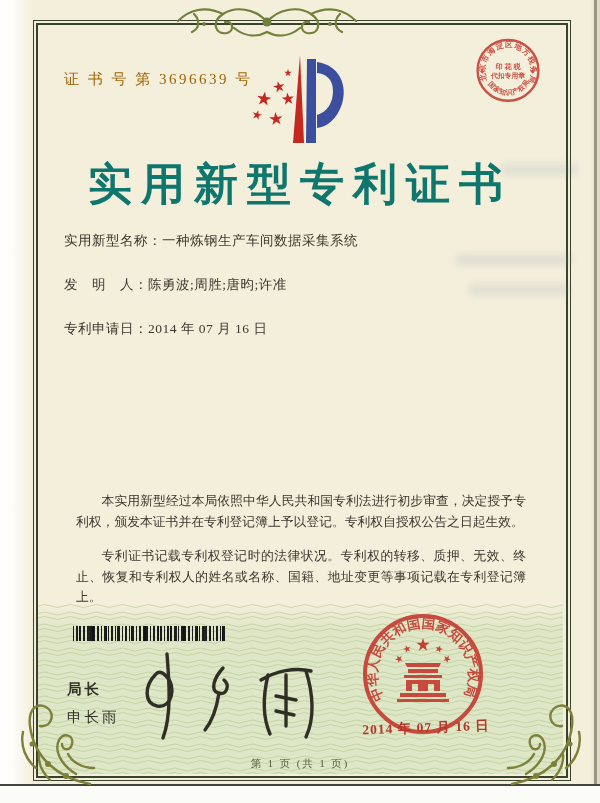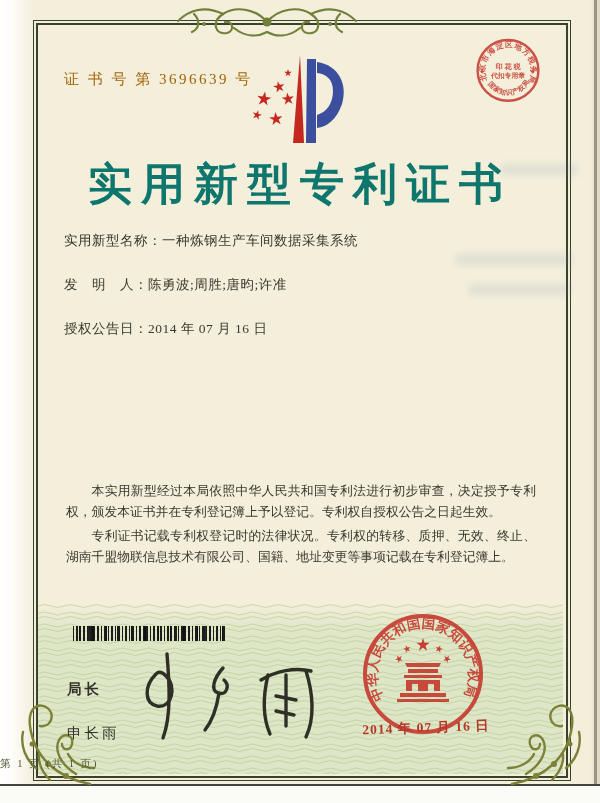--- a/index.html
+++ b/index.html
@@ -19,35 +19,35 @@
        background:rgba(110,130,165,.12);}
   #cert-no{position:absolute;left:64px;top:70px;font-size:15px;color:#a16207;letter-spacing:2.5px;}
   #logo{position:absolute;left:251px;top:49px;}
   #title{position:absolute;left:0;width:600px;top:155px;text-align:center;
        font-size:44px;font-weight:600;color:#0f766e;letter-spacing:9px;}
   #fields{position:absolute;left:64px;top:232px;width:474px;}
   .frow{height:44px;font-size:13.5px;color:#3b382e;letter-spacing:.5px;white-space:nowrap;}
   .frow .lab{color:#3b382e;}
   #paras{position:absolute;left:62px;top:477px;width:478px;font-size:12.8px;line-height:20.6px;
        color:#3a372e;text-align:justify;}
-  #paras p{margin:4px;text-indent:2em;}
+  #paras p{margin:14px;text-indent:2em;}
   #greenband{position:absolute;left:38px;top:603px;width:525px;height:171px;
        background:linear-gradient(180deg,rgba(226,233,205,0) 0,rgba(222,230,198,.9) 26px,#dde6c6 60px);}
   #waves-svg{position:absolute;left:0;top:0;width:100%;height:100%;opacity:.6;}
   #barcode{position:absolute;left:73px;top:626px;width:154px;height:15px;
        background:repeating-linear-gradient(90deg,#1c1c1c 0 1.5px,transparent 1.5px 3.5px),
                   repeating-linear-gradient(90deg,transparent 0 6px,#111 6px 8px,transparent 8px 13px),
                   repeating-linear-gradient(90deg,transparent 0 15px,#222 15px 17.5px,transparent 17.5px 29px);}
   #director-title{position:absolute;left:67px;top:680px;font-size:14.5px;color:#33312a;letter-spacing:3px;font-weight:bold;}
-  #director-name{position:absolute;left:67px;top:708px;font-size:14.5px;color:#33312a;letter-spacing:3px;margin-top:16px;}
+  #director-name{position:absolute;left:67px;top:708px;font-size:14.5px;color:#33312a;letter-spacing:3px;}
   #signature{position:absolute;left:133px;top:640px;}
   #main-seal{position:absolute;left:355px;top:611px;}
   #seal-date{position:absolute;left:351px;top:719px;width:150px;text-align:center;
        font-size:13.5px;font-weight:bold;color:#b5362a;letter-spacing:1px;transform:rotate(-2deg);}
-  #page-footer{position:absolute;left:0;width:600px;top:757px;
+  #page-footer{position:absolute;left:0;width:600px;top:757px;text-align:center;
        font-size:10.5px;color:#4e5934;letter-spacing:2px;}
   #tax-seal{position:absolute;left:468px;top:32px;}
   .orn{position:absolute;}
   svg text{font-family:"Liberation Serif","DejaVu Serif",serif;}
 </style>
 </head>
 <body>
 
 <div id="paper"></div>
 <div id="scan-right"></div>
@@ -152,26 +152,26 @@
   <use href="#st" transform="translate(37,50) scale(6.5) rotate(-8)"></use>
   <use href="#st" transform="translate(6,66) scale(5) rotate(14)"></use>
   <use href="#st" transform="translate(25,70) scale(7) rotate(-6)"></use>
 </svg>
 
 <div id="title">实用新型专利证书</div>
 
 <div id="fields">
   <div class="frow"><span class="lab">实用新型名称：</span><span>一种炼钢生产车间数据采集系统</span></div>
   <div class="frow"><span class="lab">发　明　人：</span><span>陈勇波;周胜;唐昀;许准</span></div>
-  <div class="frow"><span class="lab">授权公告日：</span><span>2014 年 07 月 16 日</span></div>
+  <div class="frow"><span class="lab">专利申请日：</span><span>2014 年 07 月 16 日</span></div>
 </div>
 
 <div id="paras">
   <p>本实用新型经过本局依照中华人民共和国专利法进行初步审查，决定授予专利权，颁发本证书并在专利登记簿上予以登记。专利权自授权公告之日起生效。</p>
-  <p>专利证书记载专利权登记时的法律状况。专利权的转移、质押、无效、终止、湖南千盟物联信息技术有限公司、国籍、地址变更等事项记载在专利登记簿上。</p>
+  <p>专利证书记载专利权登记时的法律状况。专利权的转移、质押、无效、终止、恢复和专利权人的姓名或名称、国籍、地址变更等事项记载在专利登记簿上。</p>
 </div>
 
 <div id="barcode"></div>
 
 <div id="director-title">局长</div>
 <div id="director-name">申长雨</div>
 
 <svg id="signature" width="212" height="106" viewBox="0 0 212 106">
   <g fill="none" stroke="#2f2f26" stroke-width="3.4" stroke-linecap="round">
     <path d="M34,14 C36,40 39,74 30,98"></path>

